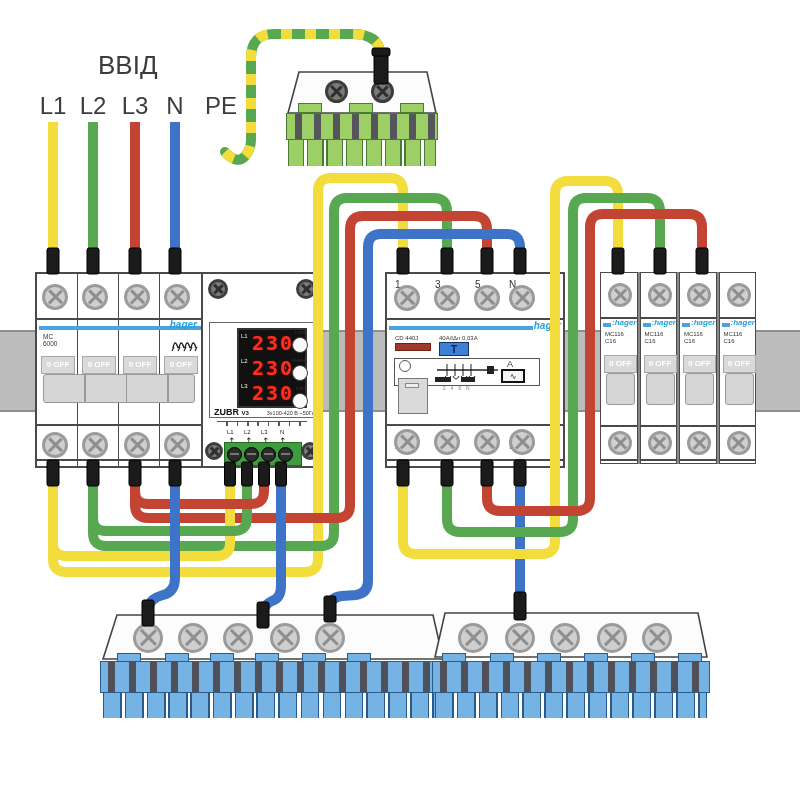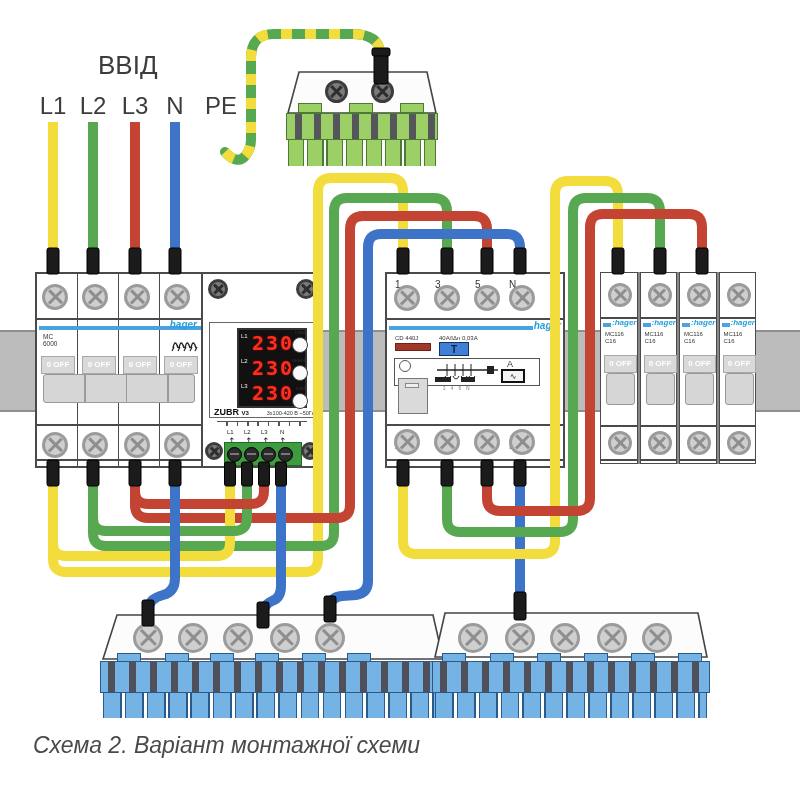--- a/index.html
+++ b/index.html
@@ -352,14 +352,13 @@
         <rect x="696" y="248" width="12" height="26" rx="2"></rect>
       <rect x="142" y="600" width="12" height="26" rx="2"></rect>
         <rect x="257" y="602" width="12" height="26" rx="2"></rect>
         <rect x="324" y="596" width="12" height="26" rx="2"></rect>
       <rect x="514" y="592" width="12" height="28" rx="2"></rect>
       <rect x="374" y="50" width="14" height="34" rx="2"></rect>
         <rect x="372" y="48" width="18" height="8" rx="2"></rect>
     </g>
   </svg>
 
-  <div class="abs cap" style="left:33px;top:732px;font-size:23px;">Схема 2. Варіант монтажної схеми</div>
 </div>
 
 </body></html>

